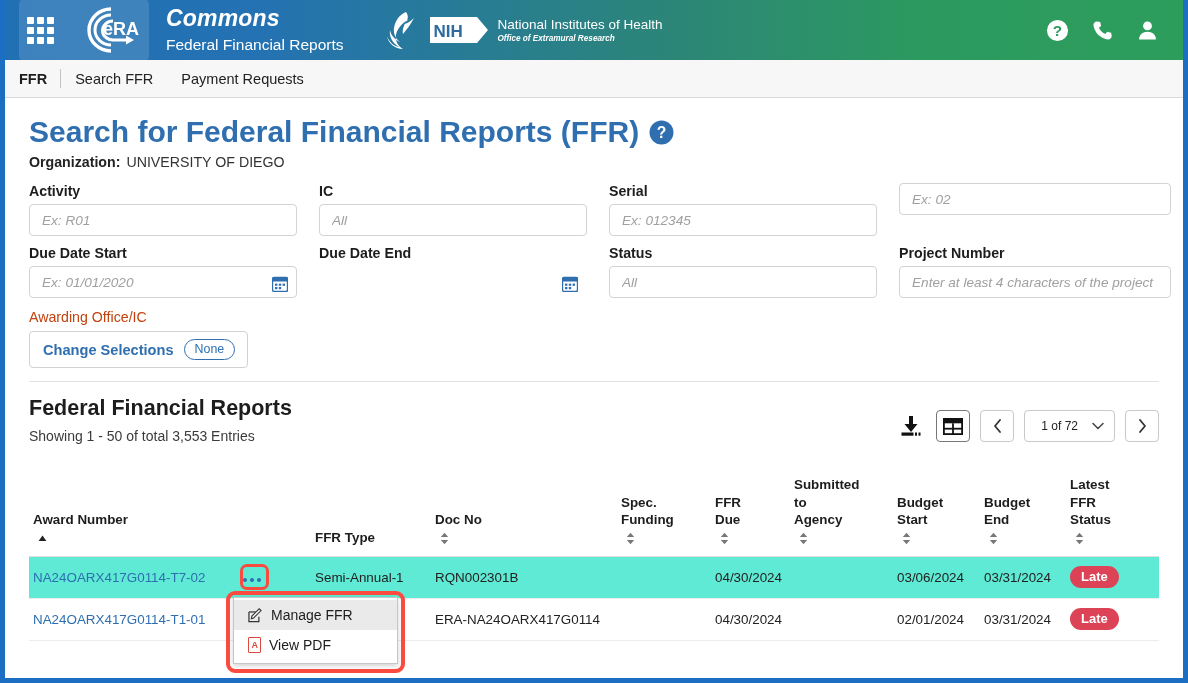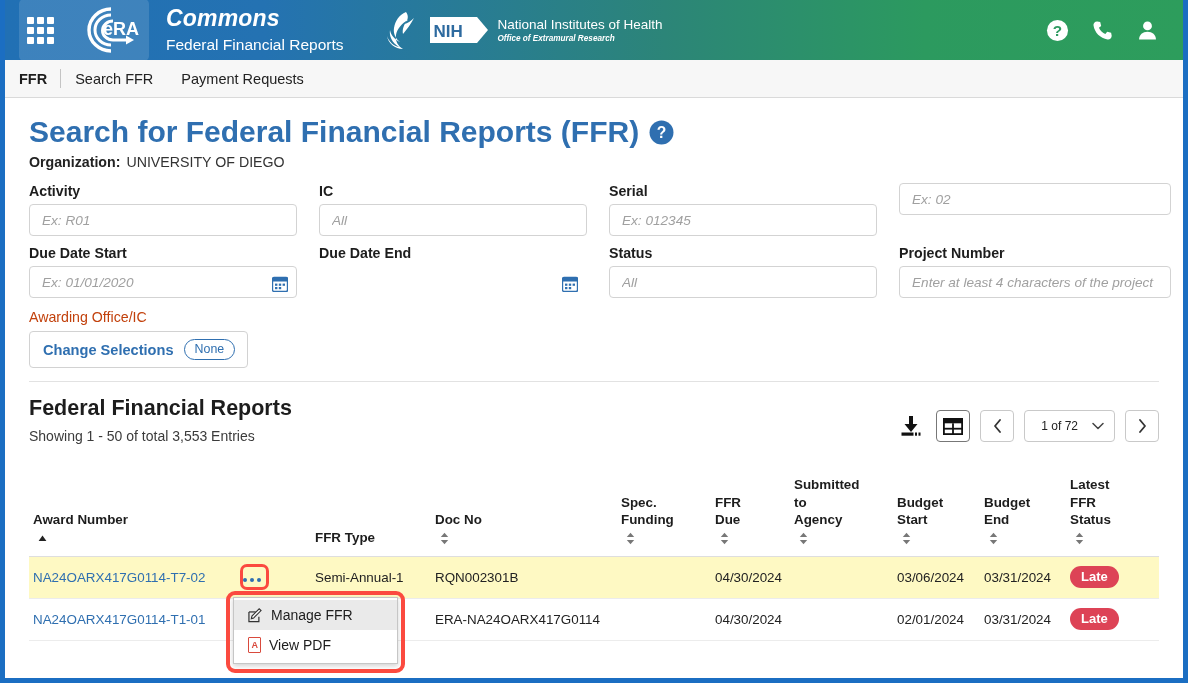--- a/index.html
+++ b/index.html
@@ -137,21 +137,21 @@
     text-align: left; vertical-align: bottom; font-size: 13.4px; font-weight: bold;
     color: #1d1d1d; padding: 0 6px 9px 0; border-bottom: 1px solid #dedede;
     line-height: 1.33; white-space: pre-line;
   }
   table.ffr thead th:first-child { padding-left: 4px; }
   table.ffr tbody td {
     font-size: 13.4px; color: #222; padding: 9px 6px 10px 0; vertical-align: middle;
     border-bottom: 1px solid #ececec;
   }
   table.ffr tbody td:first-child { padding-left: 4px; }
-  tr.row-alt td { background: #fef9c3; }
+  tr.row-alt td { background: #5eead4; }
   .award-link { color: #2f6fb0; cursor: pointer; }
   .sort-ind { display: inline-block; margin-left: 5px; vertical-align: middle; }
   .badge-late {
     display: inline-block; background: #dd4356; color: #fff; font-weight: bold;
     font-size: 13px; border-radius: 11px; padding: 3px 11px 4px;
   }
   .kebab {
     display: inline-flex; gap: 3px; align-items: center; cursor: pointer; padding: 2px;
   }
   .kebab i { width: 4px; height: 4px; border-radius: 50%; background: #2f6fb0; display: block; }

